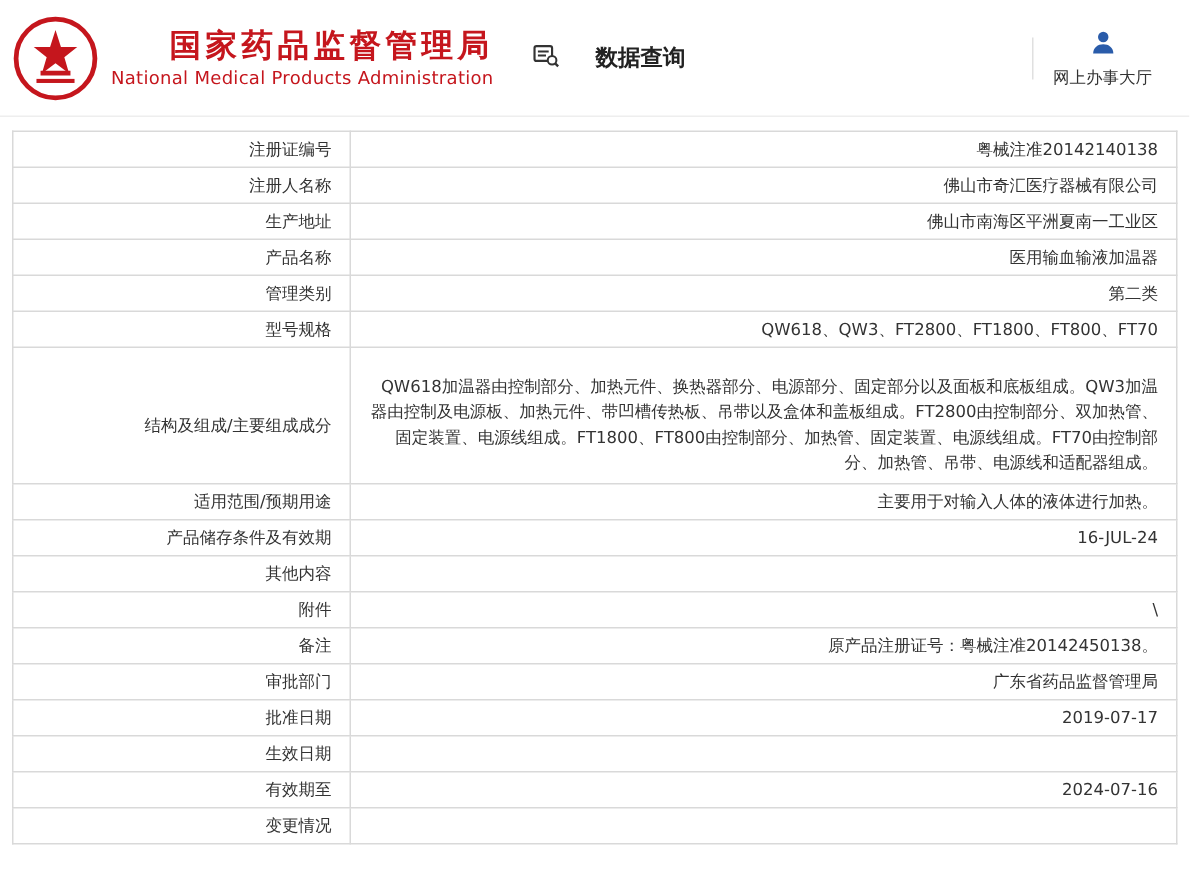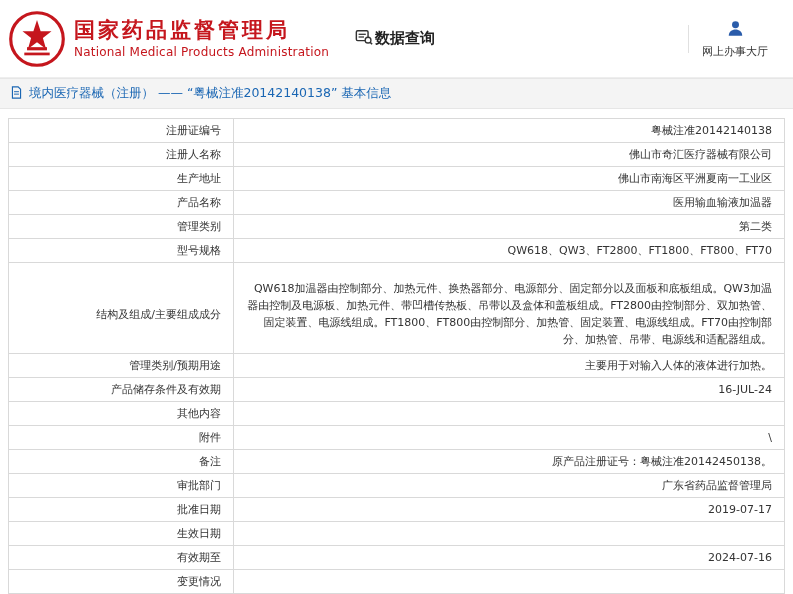--- a/index.html
+++ b/index.html
@@ -10,25 +10,25 @@
     color:#333;
   }
   .page { width:793px; }
 
   
   .site-header{
     display:flex; align-items:center;
     padding:9px 12px 9px 8px; height:78px;
     border-bottom:1px solid #eee;
   }
-  .brand{ display:flex; align-items:center; gap:8px; cursor:pointer; }
+  .brand{ display:flex; align-items:center; gap:8px; cursor:pointer;text-align:right; }
   .emblem svg{ width:58px; height:58px; display:block; }
   .brand-cn{ color:var(--brand-red,#c5161d); font-size:21px; font-weight:bold; letter-spacing:3px; line-height:1.15; }
   .brand-en{ color:var(--brand-red,#c5161d); font-size:12px; margin-top:3px; letter-spacing:.2px; }
-  .query-title{ display:flex; align-items:center; gap:2px; margin-left:26px; font-size:15px; font-weight:bold; color:#222; }
+  .query-title{ display:flex; align-items:center; gap:24px; margin-left:26px; font-size:15px; font-weight:bold; color:#222; }
   .header-nav{ margin-left:auto; display:flex; align-items:center; }
   .nav-item{ display:flex; flex-direction:column; align-items:center; gap:3px; font-size:11px; color:#333; cursor:pointer; padding:0 13px; }
   .nav-divider{ width:1px; height:28px; background:#e0e0e0; }
 
   
   .title-bar{
     background:#f4f4f4; border-top:1px solid #e6e6e6; border-bottom:1px solid #e6e6e6;
     padding:5px 10px; display:flex; align-items:center; gap:6px;
   }
   .title-text{ color:var(--link-blue,#1a66b3); font-size:12.5px; }
@@ -84,30 +84,20 @@
           <svg viewBox="0 0 24 24" width="19" height="19" fill="#2a5caa" aria-hidden="true">
             <circle cx="12" cy="7.2" r="4.4"></circle>
             <path d="M3.5 21 c0-5 4-7.8 8.5-7.8 s8.5 2.8 8.5 7.8 Z"></path>
           </svg>
         </span>
         <span>网上办事大厅</span>
       </div>
     </nav>
   </header>
 
-  <div class="title-bar">
-    <span class="doc-icon">
-      <svg viewBox="0 0 16 16" width="13" height="13" aria-hidden="true">
-        <path d="M3 1 h7 l3 3 v11 H3 Z" fill="none" stroke="#1a66b3" stroke-width="1.4"></path>
-        <line x1="5" y1="7" x2="11" y2="7" stroke="#1a66b3" stroke-width="1.2"></line>
-        <line x1="5" y1="10" x2="11" y2="10" stroke="#1a66b3" stroke-width="1.2"></line>
-      </svg>
-    </span>
-    <span class="title-text">境内医疗器械（注册） —— “粤械注准20142140138” 基本信息</span>
-  </div>
 
   <table class="info-table">
     <tbody>
         <tr>
           <td class="label-cell">注册证编号</td>
           <td class="value-cell">粤械注准20142140138</td>
         </tr>
         <tr>
           <td class="label-cell">注册人名称</td>
           <td class="value-cell">佛山市奇汇医疗器械有限公司</td>
@@ -126,21 +116,21 @@
         </tr>
         <tr>
           <td class="label-cell">型号规格</td>
           <td class="value-cell">QW618、QW3、FT2800、FT1800、FT800、FT70</td>
         </tr>
         <tr class="tall">
           <td class="label-cell">结构及组成/主要组成成分</td>
           <td class="value-cell">QW618加温器由控制部分、加热元件、换热器部分、电源部分、固定部分以及面板和底板组成。QW3加温器由控制及电源板、加热元件、带凹槽传热板、吊带以及盒体和盖板组成。FT2800由控制部分、双加热管、固定装置、电源线组成。FT1800、FT800由控制部分、加热管、固定装置、电源线组成。FT70由控制部分、加热管、吊带、电源线和适配器组成。</td>
         </tr>
         <tr>
-          <td class="label-cell">管理类别/预期用途</td>
+          <td class="label-cell">适用范围/预期用途</td>
           <td class="value-cell">主要用于对输入人体的液体进行加热。</td>
         </tr>
         <tr>
           <td class="label-cell">产品储存条件及有效期</td>
           <td class="value-cell">16-JUL-24</td>
         </tr>
         <tr>
           <td class="label-cell">其他内容</td>
           <td class="value-cell"></td>
         </tr>

